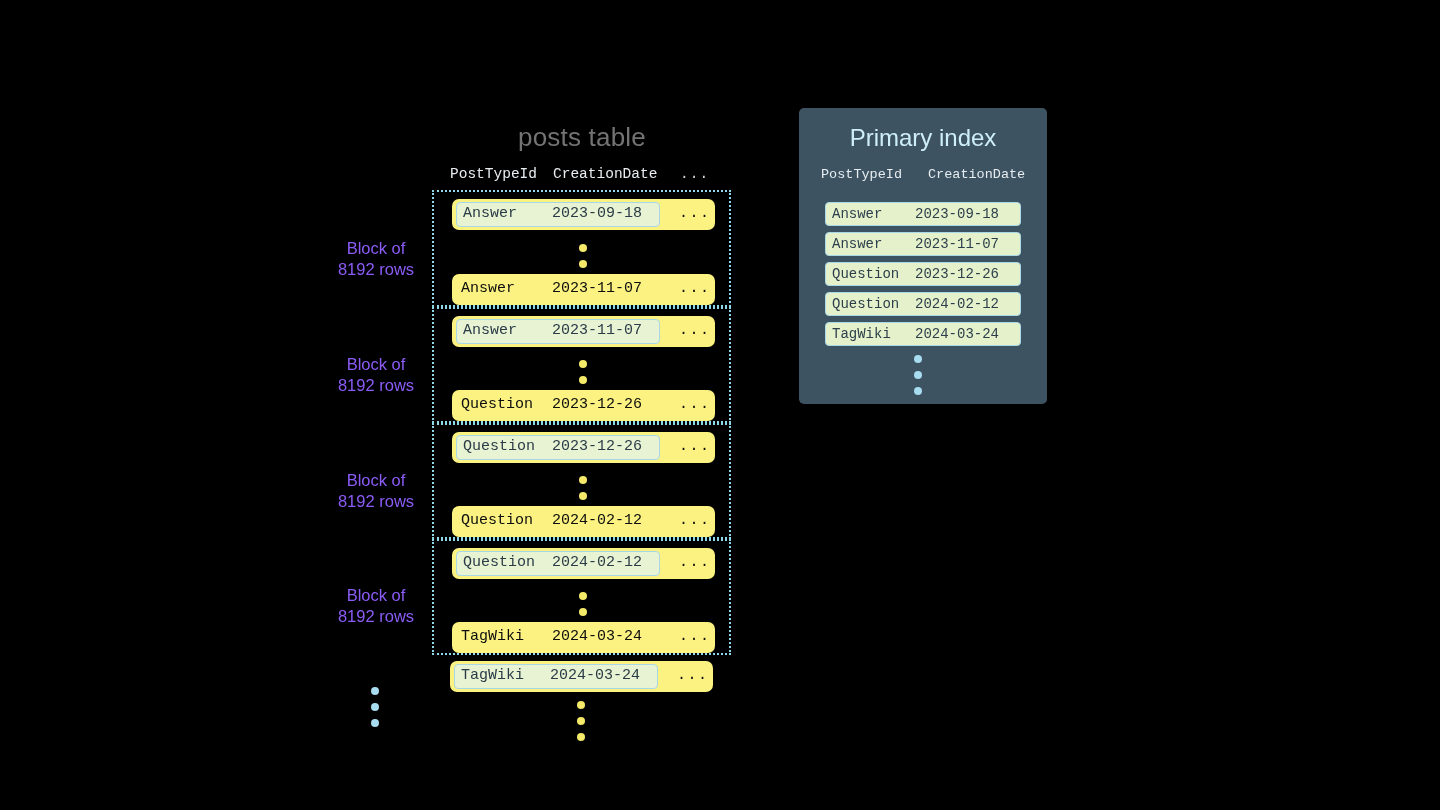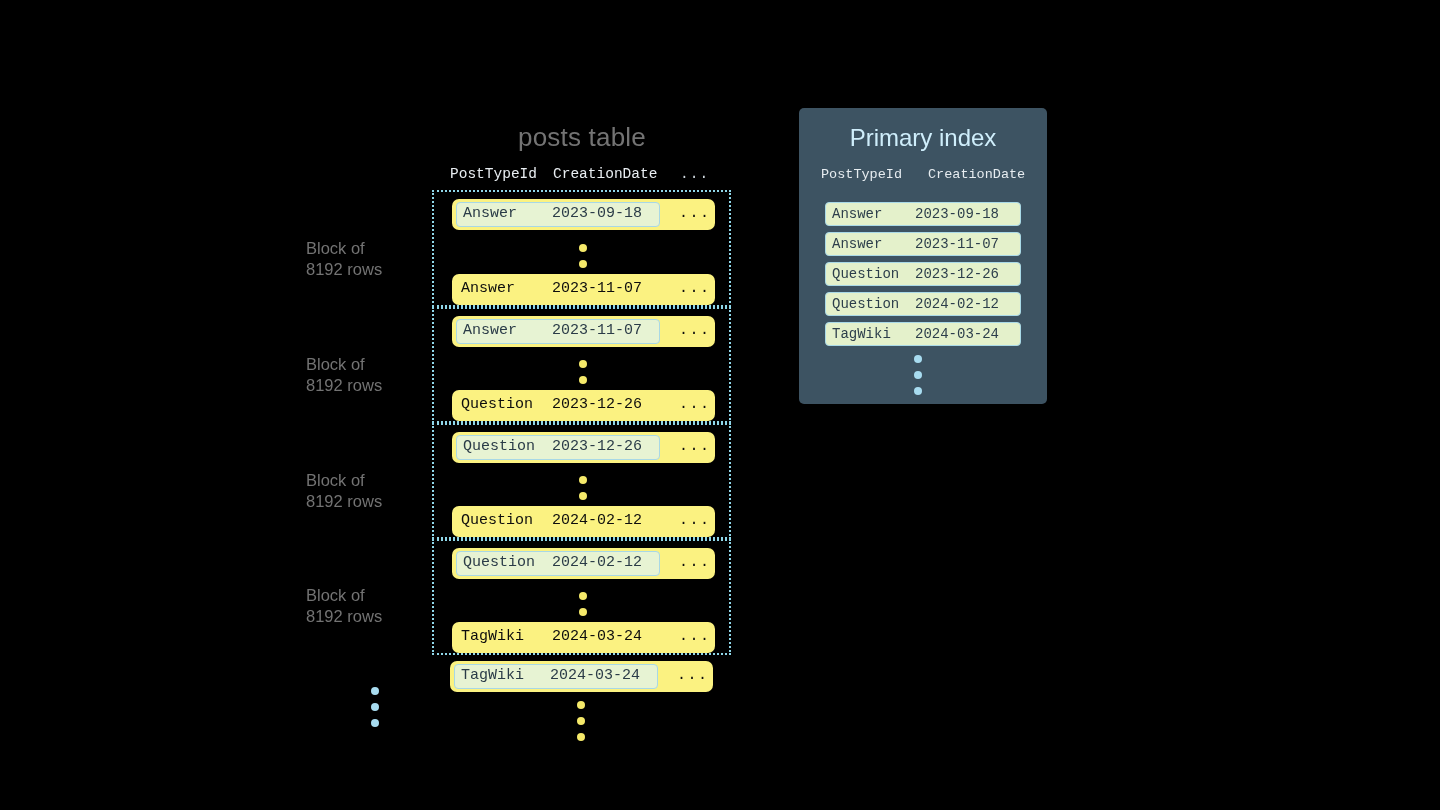--- a/index.html
+++ b/index.html
@@ -56,24 +56,25 @@
     position: absolute;
     left: 432px;
     width: 299px;
     border: 2px dotted #8fd6e8;
     box-sizing: border-box;
   }
 
   .block-label {
     position: absolute;
     width: 140px;
+    text-align: center;
     left: 306px;
     font-size: 16.5px;
     line-height: 21px;
-    color: #737373;
+    color: #8b5cf6;
     font-family: "Liberation Sans", sans-serif;
   }
 
   
   .row {
     position: absolute;
     left: 450px;
     width: 263px;
     height: 31px;
     background: #fbf281;

